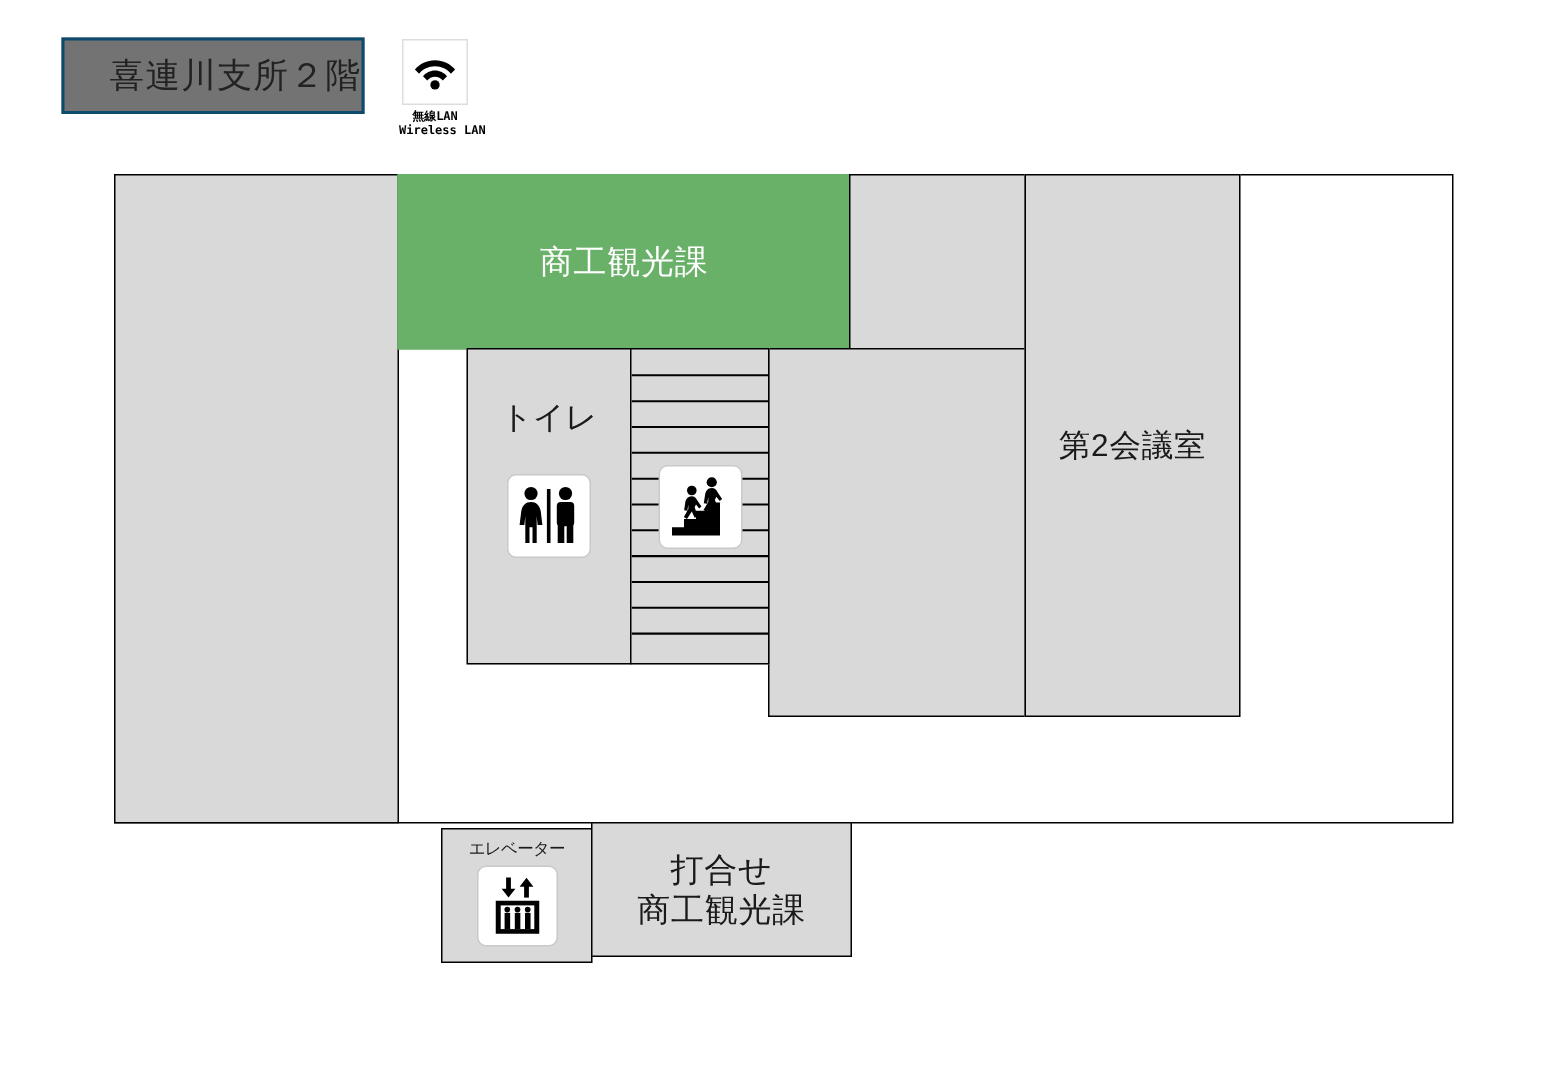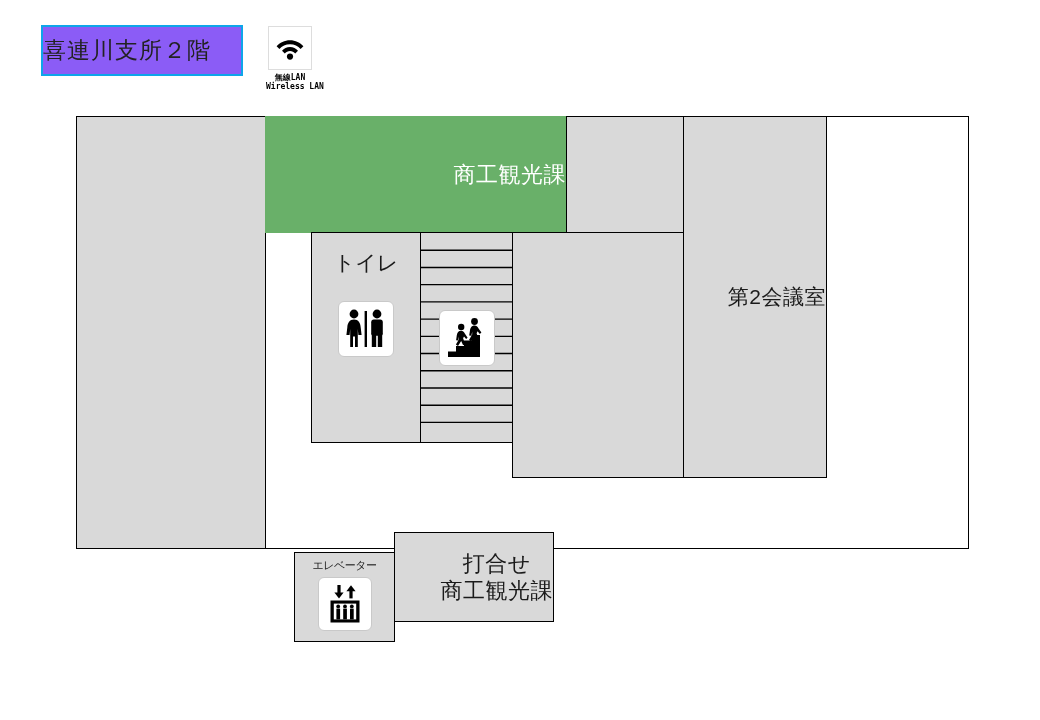--- a/index.html
+++ b/index.html
@@ -15,23 +15,23 @@
     overflow: hidden;
   }
 
   
   #header { position: absolute; left: 0; top: 0; width: 1040px; height: 110px; }
 
   #floor-title-box {
     position: absolute;
     left: 41px; top: 25px;
     width: 198px; height: 47px;
-    border: 2px solid #0ea5e9;
-    background: #8b5cf6;
-    display: flex; align-items: center; justify-content: flex-start;
+    border: 2px solid #0c4a6e;
+    background: #737373;
+    display: flex; align-items: center; justify-content: flex-end;
   }
   #floor-title-text {
     font-size: 23px;
     color: #222222;
     letter-spacing: 1px;
     white-space: nowrap;
   }
 
   .amenity { position: absolute; text-align: center; }
   .amenity-glyph-box {
@@ -68,21 +68,21 @@
     width: 1040px; height: 720px;
   }
 
   .room {
     position: absolute;
     background: #d9d9d9;
     border: 1.6px solid #000000;
     box-sizing: border-box;
     display: flex;
     align-items: center;
-    justify-content: flex-end;
+    justify-content: center;
   }
   .room-label {
     font-size: 21px;
     color: #1a1a1a;
     white-space: nowrap;
     letter-spacing: 0.5px;
   }
   .room-label.two-line { text-align: center; line-height: 1.25; white-space: normal; }
 
   #outer-shell {
@@ -98,21 +98,21 @@
   #room-green       { left: 265px; top: 116px; width: 302px; height: 117px;
                       background: #69b069; border-color: #69b069; }
   #room-green .room-label { color: #ffffff; font-size: 22px; }
   #room-upper-small { left: 566px; top: 116px; width: 118px; height: 117px; }
   #room-mid-block   { left: 512px; top: 232px; width: 172px; height: 246px; }
   #room-meeting2    { left: 683px; top: 116px; width: 144px; height: 362px; }
   #room-meeting1    { left: 826px; top: 116px; width: 143px; height: 362px; }
 
   #room-toilet      { left: 311px; top: 232px; width: 110px; height: 211px;
                       flex-direction: column; justify-content: flex-start; }
-  #toilet-label { font-size: 21px; color: #1a1a1a; margin-top: 16px; }
+  #toilet-label { font-size: 21px; color: #1a1a1a; margin-top: 31px; }
   #toilet-icon-wrap { margin-top: 24px; }
 
   #room-stairs {
     left: 420px; top: 232px; width: 93px; height: 211px;
     justify-content: center; align-items: center;
   }
   #stair-steps {
     position: absolute; left: 0; top: 0; right: 0; bottom: 0;
   }
   #stairs-icon-wrap { position: relative; z-index: 3; }
@@ -121,21 +121,21 @@
   #annex-elevator {
     left: 294px; top: 552px; width: 101px; height: 90px;
     flex-direction: column; justify-content: flex-start;
   }
   #elevator-label {
     font-size: 11px; color: #1a1a1a; margin-top: 5px;
     font-family: "DejaVu Sans", sans-serif;
     letter-spacing: -0.5px;
   }
   #elevator-icon-wrap { margin-top: 4px; }
-  #annex-meetspace { left: 394px; top: 532px; width: 160px; height: 90px; }
+  #annex-meetspace { left: 394px; top: 548px; width: 174px; height: 90px; }
   #annex-meetspace .room-label { font-size: 22px; }
 
   .sign-tile {
     background: #ffffff;
     border: 1px solid #c9c9c9;
     border-radius: 6px;
     display: flex; align-items: center; justify-content: center;
     box-sizing: border-box;
   }
 </style>

